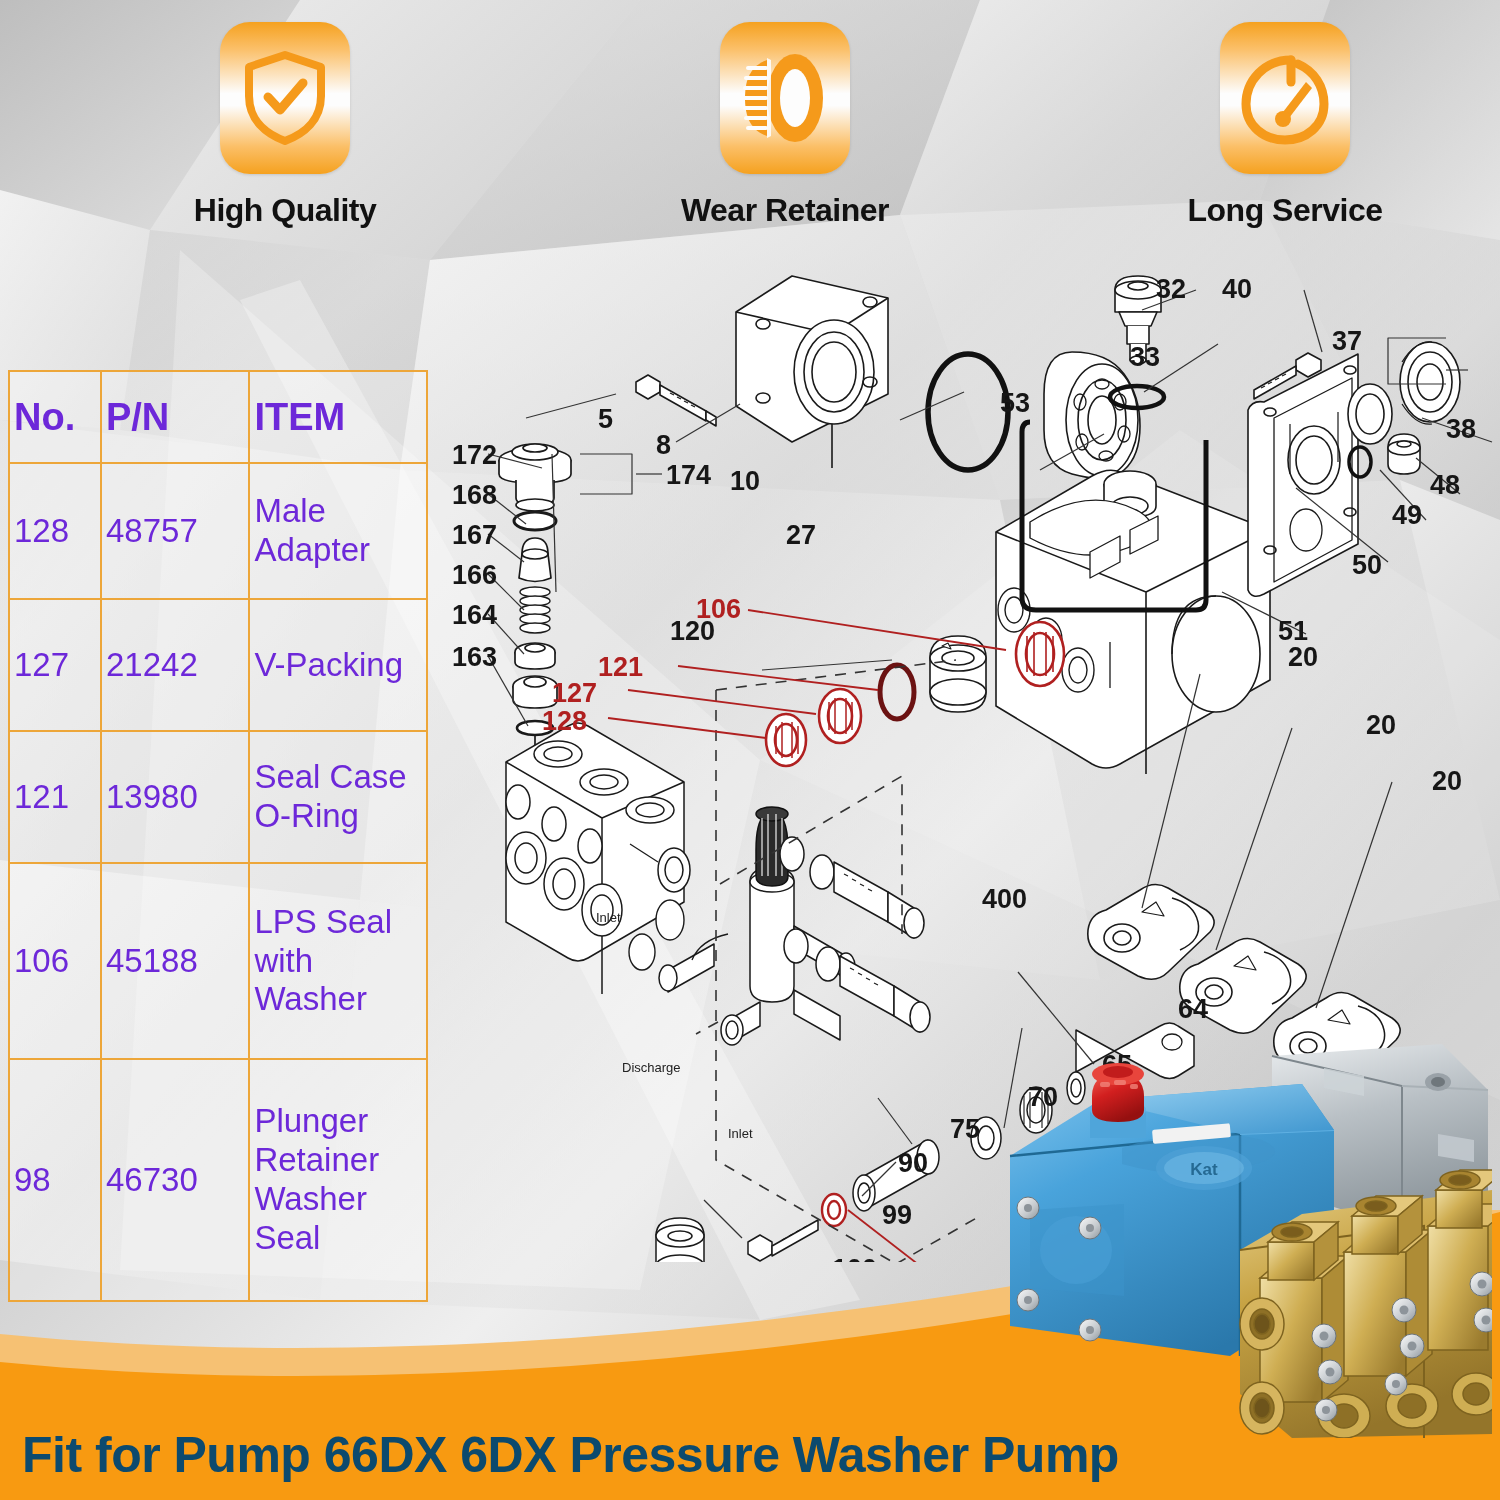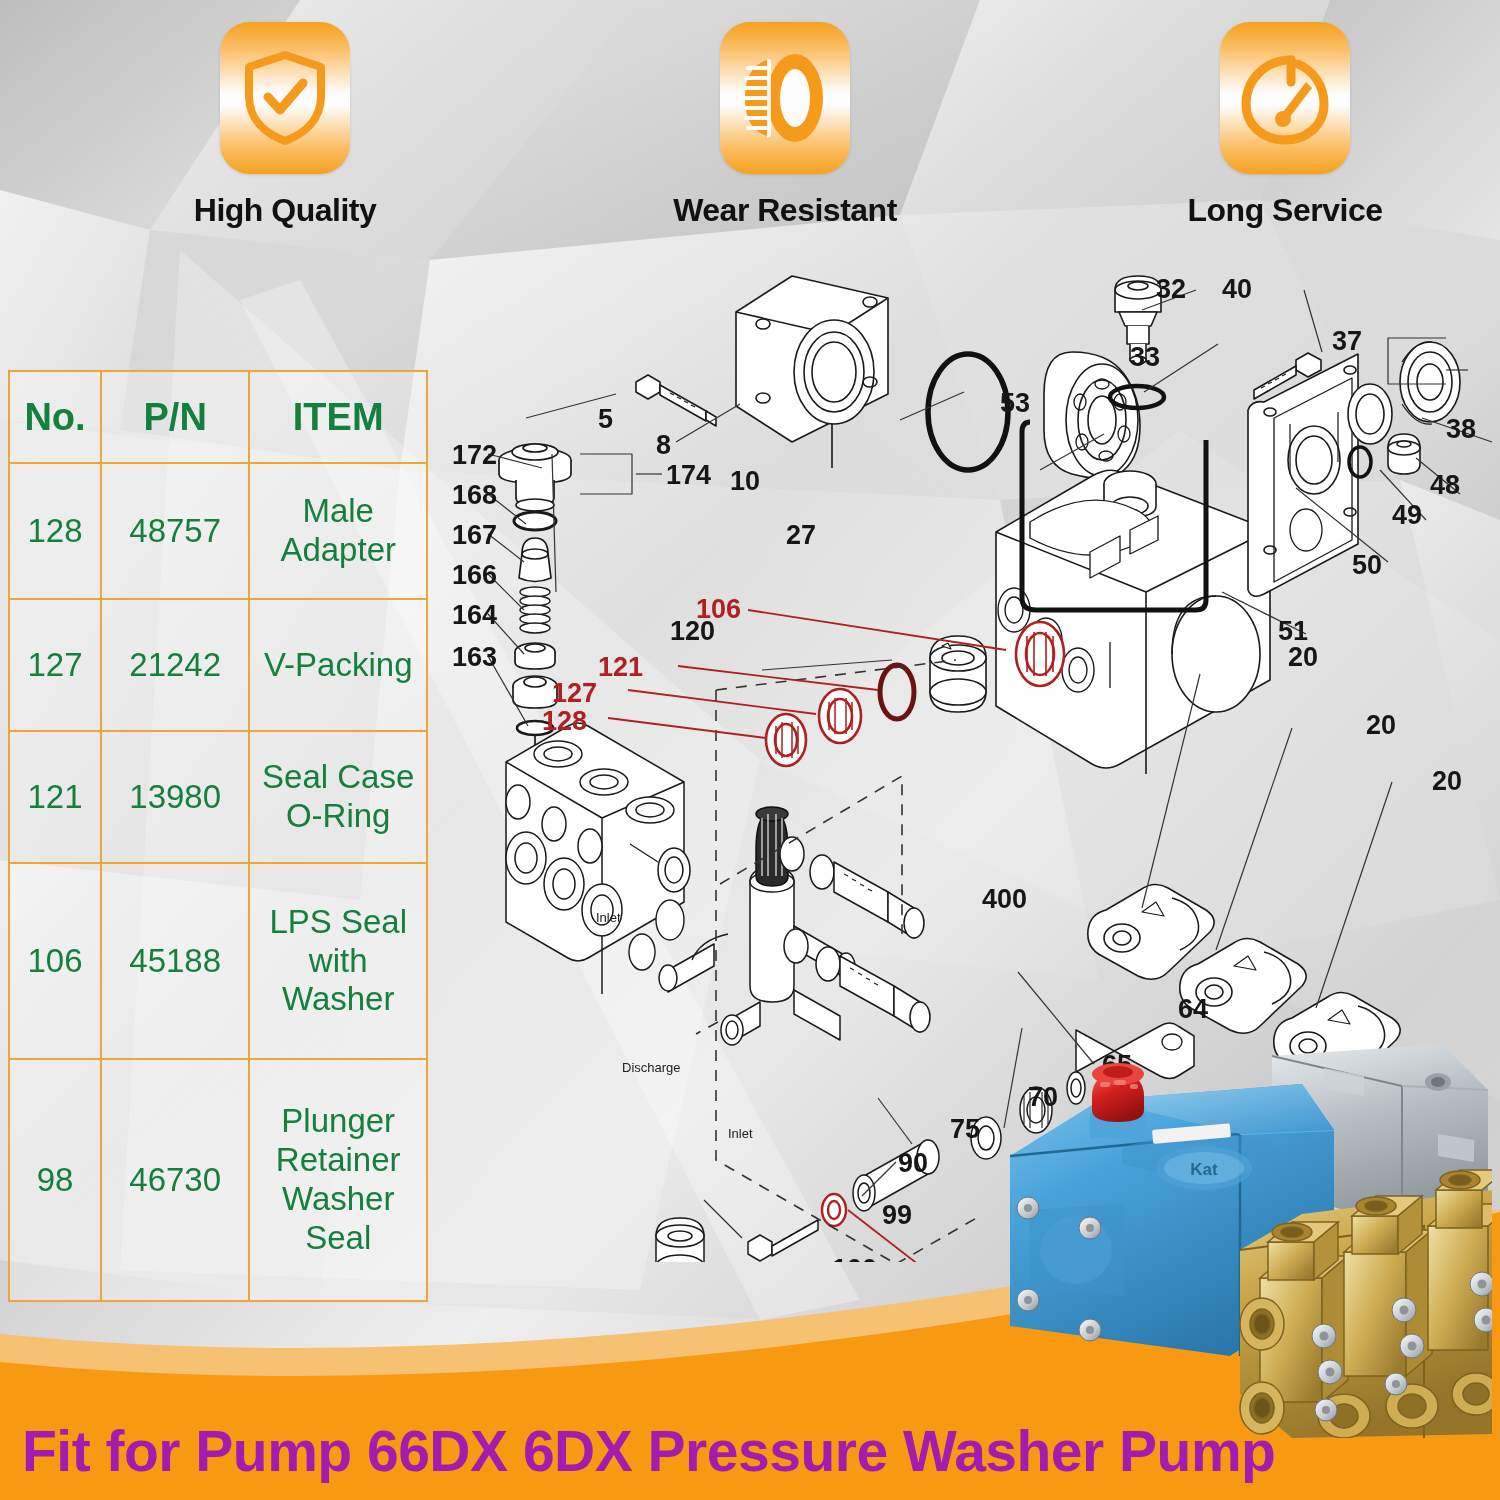--- a/index.html
+++ b/index.html
@@ -44,22 +44,22 @@
   }
 
   
   .spec-table {
     position:absolute; left:8px; top:370px; width:420px;
     border-collapse:collapse; z-index:4;
     background:rgba(255,255,255,.30);
   }
   .spec-table td, .spec-table th {
     border:2.5px solid #eda639;
-    text-align:center; vertical-align:middle;
-    color:#15803d; padding:6px 4px;
+    text-align:left; vertical-align:middle;
+    color:#6d28d9; padding:6px 4px;
     font-family:"Liberation Sans", sans-serif;
   }
   .spec-table th { font-size:38px; font-weight:bold; height:78px; }
   .spec-table td { font-size:33px; font-weight:normal; line-height:1.18; }
   .col-no { width:88px; }
   .col-pn { width:152px; }
   .col-item { width:180px;margin-top:48px; }
   .r1 td { height:122px; }
   .r2 td { height:118px; }
   .r3 td { height:118px; }
@@ -68,21 +68,21 @@
 
   
   .diagram { position:absolute; left:430px; top:262px; width:1070px; height:1000px; z-index:2; }
   .diagram svg { display:block; }
 
   
   .banner { position:absolute; left:0; bottom:0; width:1500px; height:290px; z-index:5; }
   .banner svg { display:block; }
   .banner-text {
     position:absolute; left:22px; bottom:16px;
-    font-size:57px; font-weight:bold; color:#a21caf;
+    font-size:50px; font-weight:bold; color:#0c4a6e;
     letter-spacing:-0.5px; white-space:nowrap;
     font-family:"Liberation Sans", sans-serif;
     z-index:7;
   }
 
   
   .product { position:absolute; right:8px; bottom:62px; width:520px; height:400px; z-index:6; }
   .product svg { display:block; }
 </style>
 </head>
@@ -158,21 +158,21 @@
               <rect x="6" y="38" width="25" height="4" rx="2"></rect>
               <rect x="6" y="48" width="25" height="4" rx="2"></rect>
               <rect x="6" y="58" width="25" height="4" rx="2"></rect>
               <rect x="7" y="68" width="24" height="4" rx="2"></rect>
               <rect x="9" y="78" width="22" height="4" rx="2"></rect>
             </g>
             <path d="M30 10 L34 12 L34 88 L30 90 Z" fill="#fdfdfd" opacity=".9"></path>
           </g>
         </svg>
       </div>
-      <div class="feat-label">Wear Resistant</div>
+      <div class="feat-label">Wear Retainer</div>
     </div>
 
 
 
     <div class="feature">
       <div class="tile">
         <svg width="98" height="100" viewBox="0 0 98 100">
           <g fill="none" stroke="#f59a1b" stroke-width="9" stroke-linecap="round">
             <path d="M55 12 C28 12 10 33 10 56 C10 78 28 92 49 92 C70 92 88 78 88 56 C88 38 78 23 62 16"></path>
             <path d="M55 12 L55 34"></path>

